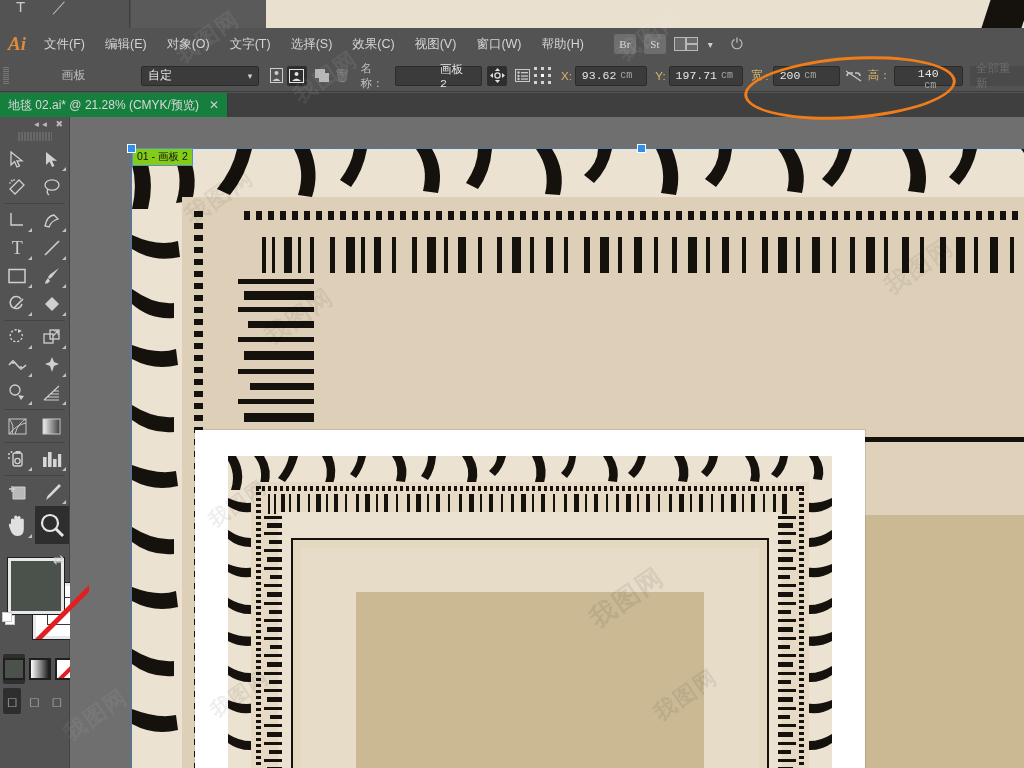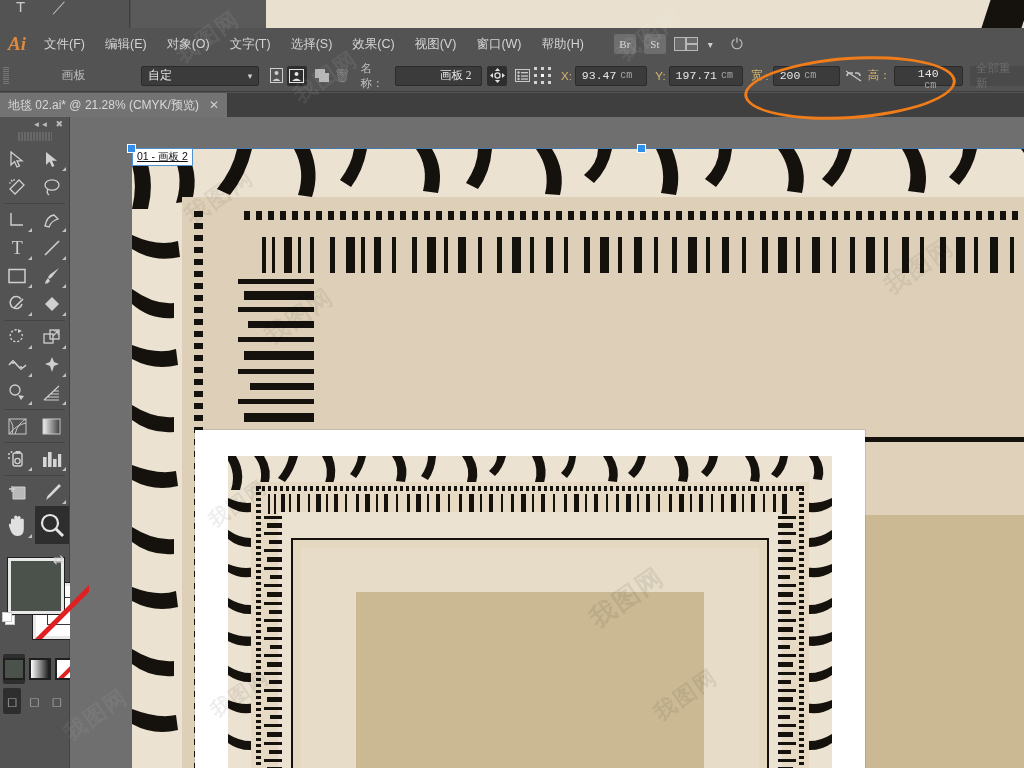--- a/index.html
+++ b/index.html
@@ -59,21 +59,21 @@
   .dim-btn { background: #4a4a4a; color: #6d6d6d; height: 20px; padding: 0 6px;
       border-radius: 2px; display: flex; align-items: center; font-size: 11.5px; }
 
   
   .annot-ellipse { position: absolute; left: 744px; top: 57px; width: 212px; height: 62px;
       border: 3px solid #f07d1a; border-radius: 50%; pointer-events: none; z-index: 40;
       transform: rotate(-4deg); }
 
   
   .tabbar { position: absolute; left: 0; top: 93px; width: 1024px; height: 24px; background: #3f3f3f; }
-  .doc-tab { position: absolute; left: 0; top: 0; height: 24px; background: #737373;
+  .doc-tab { position: absolute; left: 0; top: 0; height: 24px; background: #15803d;
       display: flex; align-items: center; padding: 0 8px; gap: 10px;
       border-right: 1px solid #3a3a3a; }
   .doc-tab .t { color: #d8d8d8; font-size: 12px; }
   .doc-tab .x { color: #cfcfcf; font-size: 12px; }
 
   
   .tools { position: absolute; left: 0; top: 117px; width: 70px; height: 651px;
       background: #535353; border-right: 1px solid #414141; }
   .tools-head { height: 14px; display: flex; align-items: center; justify-content: flex-end;
       gap: 7px; padding-right: 6px; color: #b9b9b9; font-size: 8px; }
@@ -118,23 +118,23 @@
   .screen-row { display: flex; gap: 4px; padding: 4px 3px 0; }
   .scr-btn { width: 36px; height: 26px; display: flex; align-items: center;
       justify-content: center; border-radius: 2px; color: #aeaeae; font-size: 13px; }
   .scr-btn.on { background: #2e2e2e; }
 
   
   .canvas { position: absolute; left: 70px; top: 117px; width: 954px; height: 651px;
       background: #6f6f6f; overflow: hidden; }
   .artboard { position: absolute; left: 62px; top: 32px; width: 1020px; height: 700px;
       background: #ece2d1; outline: 1px dashed #2f7fd6; }
-  .ab-label { position: absolute; left: 0; top: -1px; background: #ffffff; color: #101010;
+  .ab-label { position: absolute; left: 0; top: -1px; background: #84cc16; color: #101010;
       font-size: 10.5px; padding: 1px 4px; white-space: nowrap; border: 1px solid #4f92cf;
-      z-index: 6; font-family: "Liberation Sans", sans-serif; text-decoration: underline; }
+      z-index: 6; font-family: "Liberation Sans", sans-serif; }
   .handle { position: absolute; width: 9px; height: 9px; background: #2f8fea;
       border: 1.5px solid #ffffff; z-index: 7; }
 
   
   .carpet { position: absolute; inset: 0; overflow: hidden; }
   .c-outer { position: absolute; inset: 0; background: #ece2d1; }
   .c-zebra { position: absolute; inset: 0; }
   .c-field { position: absolute; left: 50px; top: 48px; right: -60px; bottom: -60px;
       background: #ded0b8; }
   .c-inner-line { position: absolute; left: 318px; top: 288px; right: -40px; bottom: -40px;
@@ -238,21 +238,21 @@
     </div>
     <div style="width:6px"></div>
     <div class="ico-btn">
       <svg width="14" height="13" viewBox="0 0 14 13">
           <path d="M0 0 h10 v4 h4 v9 h-10 v-4 h-4 z" fill="#b4b4b4"></path>
         </svg>
     </div>
     <div class="ico-btn" style="color:#828282;">🗑</div>
 
     <div class="field-lbl">名称：</div>
-    <div class="ai-field" style="width:90px;font-family:Liberation Serif, serif;padding-left:44px;">
+    <div class="ai-field" style="width:90px;font-family:Liberation Mono, monospace;padding-left:44px;">
       <span>画板 2</span>
     </div>
 
     <div style="width:6px"></div>
     <div class="ico-btn active">
       <svg width="15" height="15" viewBox="0 0 15 15">
           <path d="M7.5 0 l2.6 3h-5.2z M7.5 15 l2.6-3h-5.2z M0 7.5 l3 2.6v-5.2z M15 7.5 l-3 2.6v-5.2z" fill="#e0e0e0"></path>
           <circle cx="7.5" cy="7.5" r="2.6" fill="none" stroke="#e0e0e0" stroke-width="1.3"></circle>
         </svg>
     </div>
@@ -279,21 +279,21 @@
             <rect x="14" y="7" width="3" height="3"></rect>
           <rect x="0" y="14" width="3" height="3"></rect>
             <rect x="7" y="14" width="3" height="3"></rect>
             <rect x="14" y="14" width="3" height="3"></rect>
         </g>
       </svg>
     </div>
 
     <div class="field-lbl" style="color:#d8b56a;">X:</div>
     <div class="ai-field" style="width:78px;">
-      <span>93.47</span>
+      <span>93.62</span>
       <span class="unit">cm</span>
     </div>
     <div class="field-lbl" style="color:#d8b56a;">Y:</div>
     <div class="ai-field" style="width:80px;overflow:hidden;">
       <span>197.71</span>
       <span class="unit">cm</span>
     </div>
     <div class="field-lbl" style="color:#d8b56a;">宽</div>
     <span style="color:#d8b56a;font-size:11.5px;">:</span>
     <div class="ai-field" style="width:72px;margin-left:4px;">

